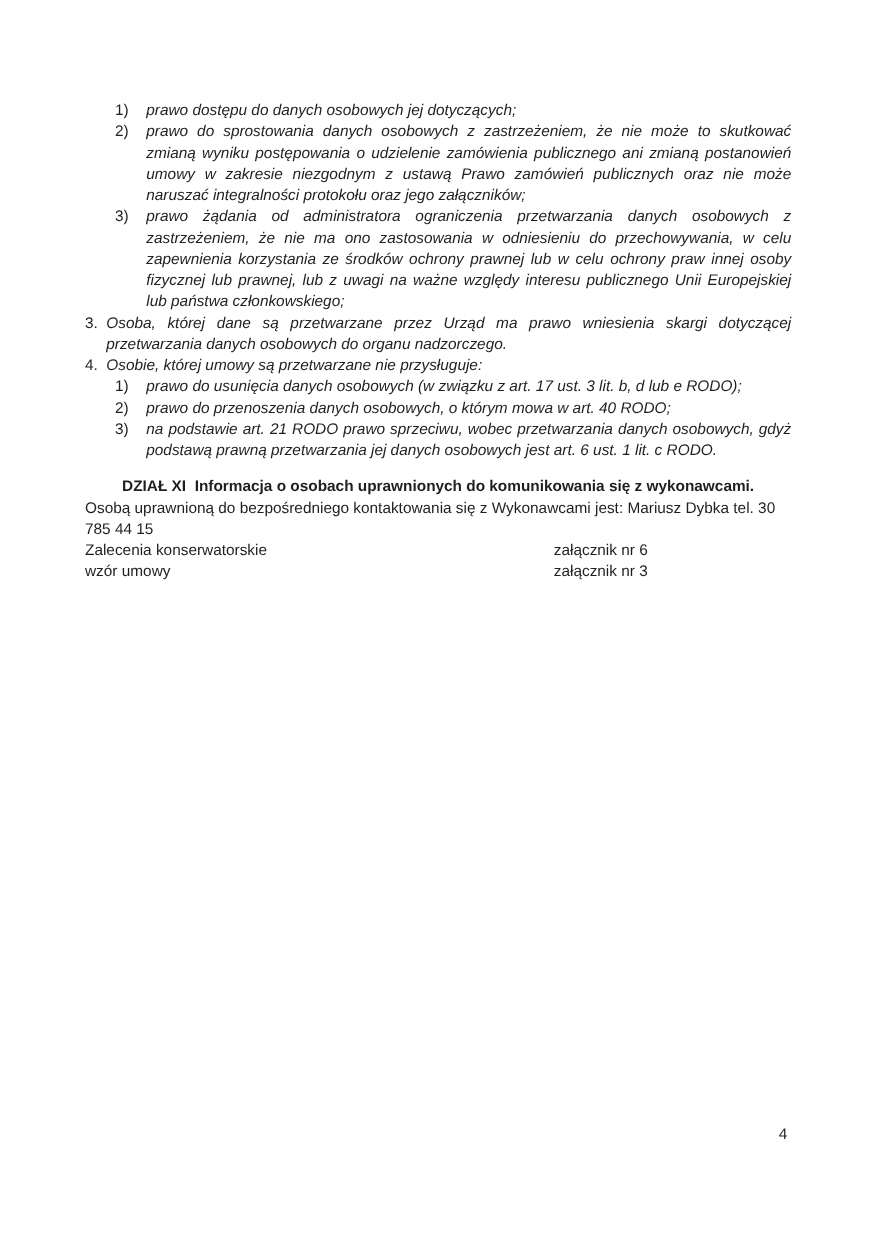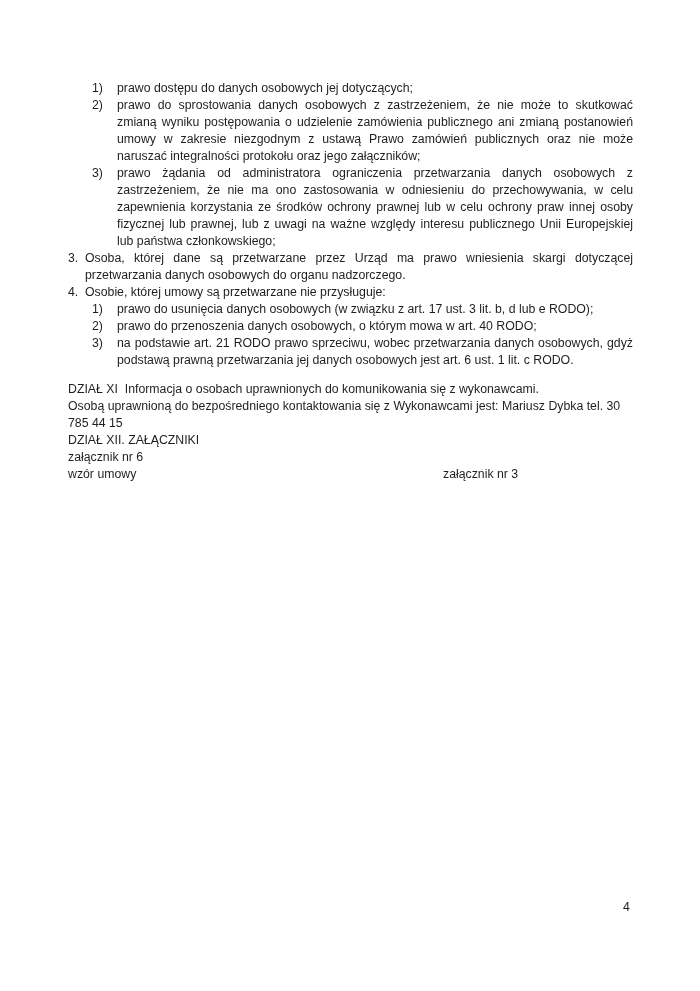--- a/index.html
+++ b/index.html
@@ -36,24 +36,26 @@
   }
   .li-row.main > .marker {
     width: 17px;
   }
   .li-row.sub > .marker {
     width: 25px;
   }
   .li-text {
     flex: 1;
     text-align: justify;
+    font-style: italic;
   }
   .heading {
-    font-weight: normal;
+    font-weight: bold;
     white-space: pre-wrap;
+    text-align: center;
   }
   .gap-before {
     margin-top: 12px;
   }
   .att-row {
     display: flex;
   }
   .att-name {
     width: 375px;
     flex: none;
@@ -101,23 +103,23 @@
       <span class="li-text">prawo do przenoszenia danych osobowych, o którym mowa w art. 40 RODO;</span>
     </div>
     <div class="li-row sub">
       <span class="marker">3)</span>
       <span class="li-text">na podstawie art. 21 RODO prawo sprzeciwu, wobec przetwarzania danych osobowych, gdyż podstawą prawną przetwarzania jej danych osobowych jest art. 6 ust. 1 lit. c RODO.</span>
     </div>
 
     <div class="heading gap-before">DZIAŁ XI  Informacja o osobach uprawnionych do komunikowania się z wykonawcami.</div>
     <div>Osobą uprawnioną do bezpośredniego kontaktowania się z Wykonawcami jest: Mariusz Dybka tel. 30 785 44 15</div>
 
-    <div class="heading">DZIAŁ XII. ZAŁĄCZNIKI</div>
 
     <div class="att-row">
+      <span class="att-name">Zalecenia konserwatorskie</span>
       <span class="att-ref">załącznik nr 6</span>
     </div>
     <div class="att-row">
       <span class="att-name">wzór umowy</span>
       <span class="att-ref">załącznik nr 3</span>
     </div>
 
   </div>
 
   <div class="page-number">4</div>

